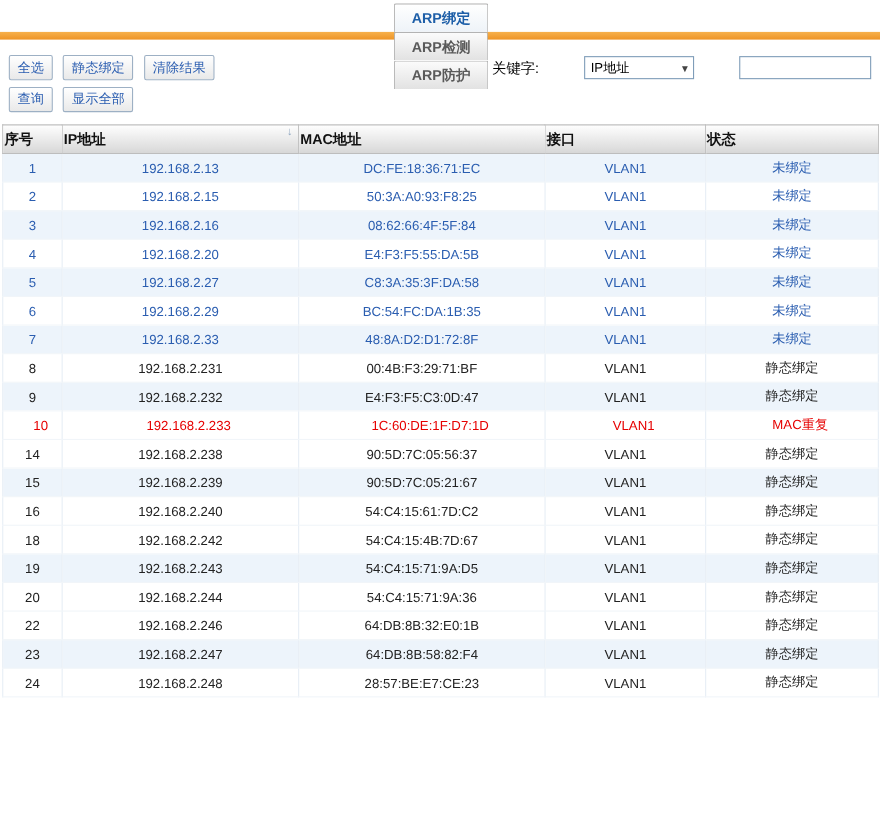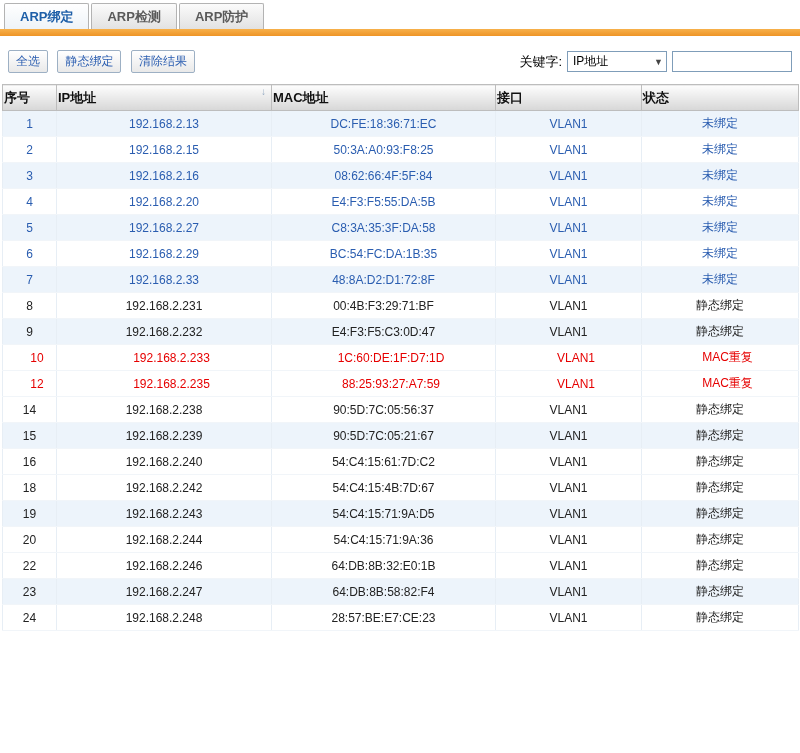--- a/index.html
+++ b/index.html
@@ -4,21 +4,21 @@
 <style>
   * { box-sizing: border-box; }
   html, body { margin: 0; padding: 0; }
   body {
     width: 800px; height: 753px; overflow: hidden;
     background: #fff;
     font-family: "Liberation Sans", "DejaVu Sans", sans-serif;
   }
 
   
-  .tabbar { display: flex; align-items: center; padding: 3px 0 0 4px; height: 29px; background: #fff; }
+  .tabbar { display: flex; align-items: center; padding: 3px 0 0 4px; height: 29px; background: #fff; flex-direction: column; }
   .tab {
     height: 26px; line-height: 25px; padding: 0 15px;
     font-size: 13px; font-weight: bold; color: #5a5a5a;
     background: linear-gradient(#fbfbfb, #e2e2e2);
     border: 1px solid #b3b3b3; border-bottom: none;
     margin-right: 2px; cursor: pointer; border-radius: 2px 2px 0 0;
     white-space: nowrap;
   }
   .tab.active { color: #1e5fa8; background: linear-gradient(#ffffff, #eef3f8); }
   .accent-bar { height: 7px; background: linear-gradient(#f7b14c, #ee9426); }
@@ -26,21 +26,21 @@
   
   .toolbar { display: flex; justify-content: space-between; padding: 14px 8px 0 8px; }
   .btn-row { margin-bottom: 6px; }
   .btn {
     font-size: 12px; color: #2a5db0;
     background: linear-gradient(#ffffff, #e9e9e9);
     border: 1px solid #9db0c4; border-radius: 2px;
     padding: 2px 7px; margin-right: 5px; cursor: pointer;
     font-family: inherit;
   }
-  .toolbar-right { display: flex; align-items: flex-start; padding-top: 1px; }
+  .toolbar-right { display: flex; align-items: flex-start; padding-top: 1px; gap: 36px; }
   .kw-label { font-size: 13px; color: #000; margin-right: 5px; line-height: 21px; white-space: nowrap; }
   .kw-select {
     width: 100px; height: 21px; border: 1px solid #7f9db9; background: #fff;
     display: flex; justify-content: space-between; align-items: center;
     font-size: 12px; padding: 0 3px 0 5px; margin-right: 5px; cursor: pointer;
   }
   .kw-select .arrow { font-size: 9px; color: #444; }
   .kw-input { width: 120px; height: 21px; border: 1px solid #7f9db9; font-size: 12px; padding: 0 3px; font-family: inherit; }
 
   
@@ -71,20 +71,24 @@
   <div class="tab">ARP防护</div>
 </div>
 <div class="accent-bar"></div>
 
 <div class="toolbar">
   <div class="toolbar-left">
     <div class="btn-row">
       <button class="btn">全选</button>
       <button class="btn">静态绑定</button>
       <button class="btn">清除结果</button>
+    </div>
+    <div class="btn-row">
+      <button class="btn">查询</button>
+      <button class="btn">显示全部</button>
     </div>
   </div>
   <div class="toolbar-right">
     <span class="kw-label">关键字:</span>
     <div class="kw-select">
       <span>IP地址</span>
       <span class="arrow">▼</span>
     </div>
     <input class="kw-input" type="text" value="" style="">
   </div>
@@ -173,27 +177,20 @@
         <td>VLAN1</td>
         <td>静态绑定</td>
       </tr>
       <tr class="state-dup">
         <td>10</td>
         <td>192.168.2.233</td>
         <td>1C:60:DE:1F:D7:1D</td>
         <td>VLAN1</td>
         <td>MAC重复</td>
       </tr>
-      <tr class="state-dup">
-        <td>12</td>
-        <td>192.168.2.235</td>
-        <td>88:25:93:27:A7:59</td>
-        <td>VLAN1</td>
-        <td>MAC重复</td>
-      </tr>
       <tr class="state-static">
         <td>14</td>
         <td>192.168.2.238</td>
         <td>90:5D:7C:05:56:37</td>
         <td>VLAN1</td>
         <td>静态绑定</td>
       </tr>
       <tr class="alt state-static">
         <td>15</td>
         <td>192.168.2.239</td>

